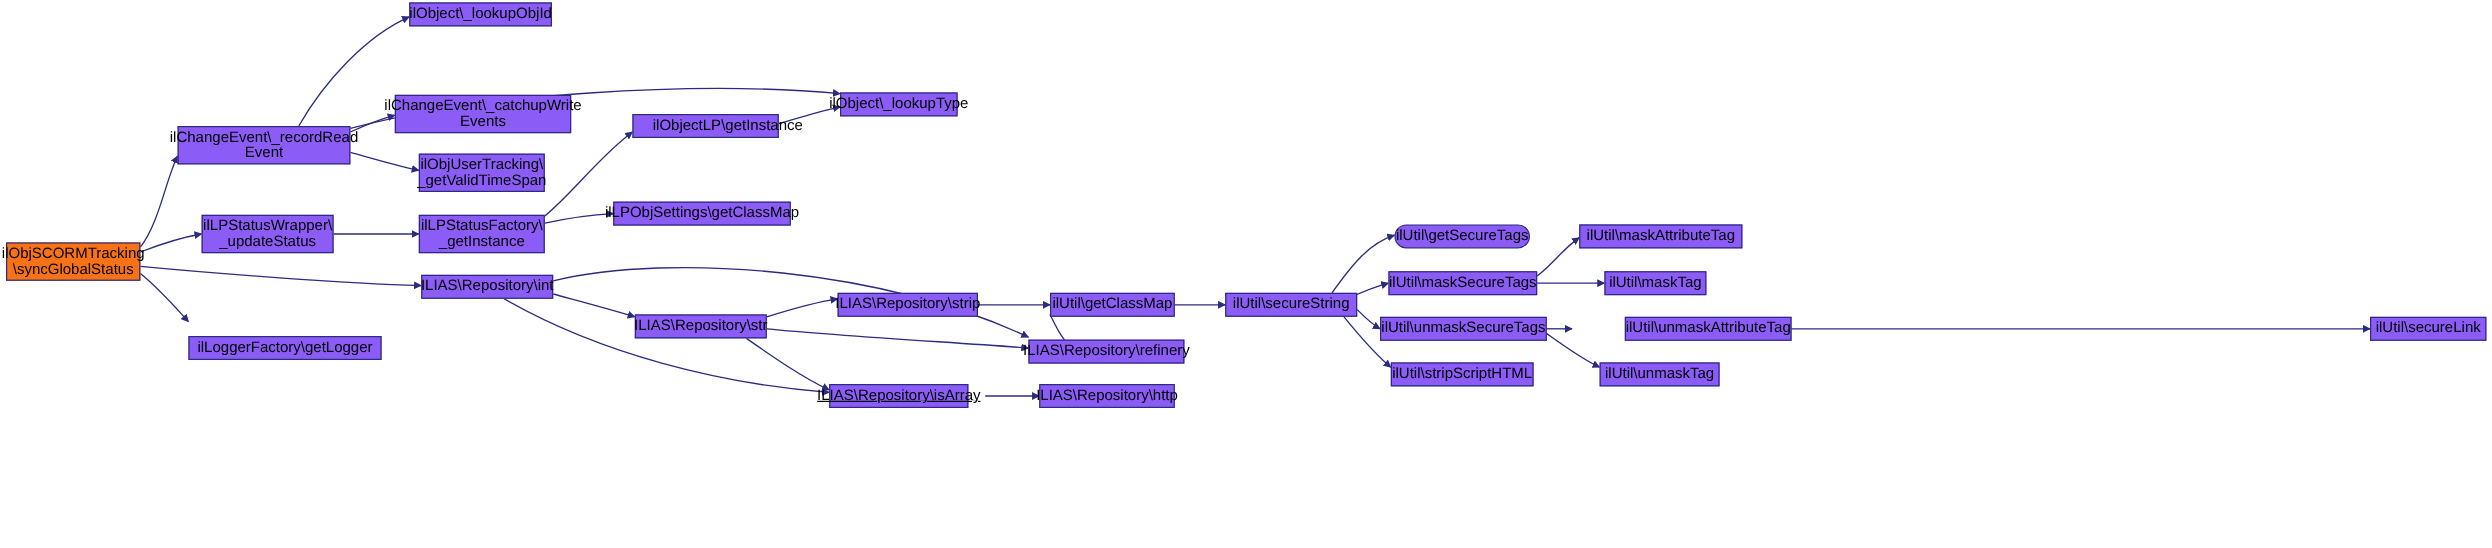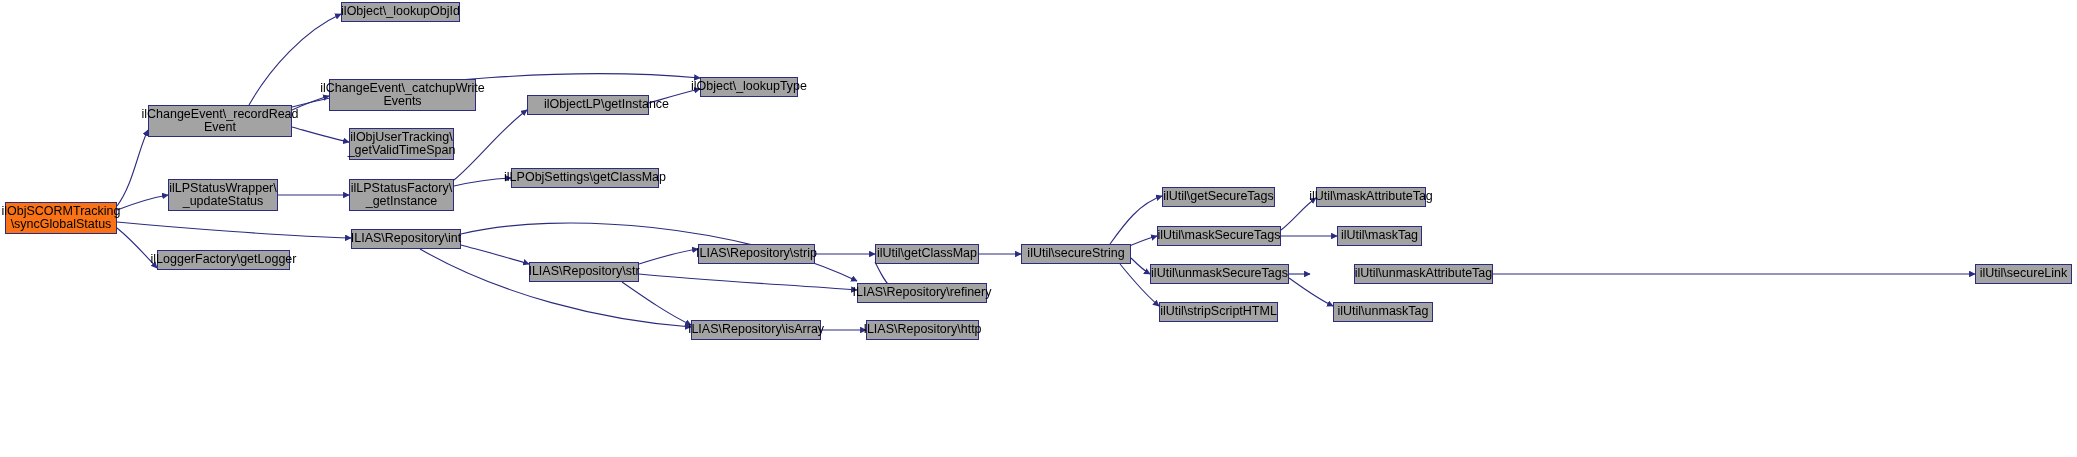--- a/index.html
+++ b/index.html
@@ -20,21 +20,21 @@
     left: 0;
     top: 0;
     width: 2077px;
     height: 457px;
     pointer-events: none;
   }
   .node {
     position: absolute;
     box-sizing: border-box;
     border: 1px solid #2b2b7f;
-    background: #a3a3a3;
+    background: #8b5cf6;
     color: #000000;
     font-size: 12.5px;
     line-height: 13.5px;
     text-align: center;
     display: flex;
     align-items: center;
     justify-content: center;
     white-space: pre-line;
     padding: 0 2px;
   }
@@ -87,42 +87,42 @@
         <path d="M1449,274 C1600,274 1830,274 1975,274" stroke="#2b2b7f"></path>
       </g>
   </svg>
   <div id="node-layer">
       <div class="node highlight" style="left: 5px; top: 202px; width: 112px; height: 32px;">ilObjSCORMTracking
 \syncGlobalStatus</div>
       <div class="node" style="left: 148px; top: 105px; width: 144px; height: 32px;">ilChangeEvent\_recordRead
 Event</div>
       <div class="node" style="left: 168px; top: 179px; width: 110px; height: 32px;">ilLPStatusWrapper\
 _updateStatus</div>
-      <div class="node" style="left: 157px; top: 250px; width: 133px; height: 20px;">ilLoggerFactory\getLogger</div>
+      <div class="node" style="left: 157px; top: 280px; width: 161px; height: 20px;">ilLoggerFactory\getLogger</div>
       <div class="node" style="left: 341px; top: 2px; width: 119px; height: 20px;">ilObject\_lookupObjId</div>
       <div class="node" style="left: 329px; top: 79px; width: 147px; height: 32px;">ilChangeEvent\_catchupWrite
 Events</div>
       <div class="node" style="left: 349px; top: 128px; width: 105px; height: 32px;">ilObjUserTracking\
 _getValidTimeSpan</div>
       <div class="node" style="left: 349px; top: 179px; width: 105px; height: 32px;">ilLPStatusFactory\
 _getInstance</div>
       <div class="node" style="left: 351px; top: 229px; width: 110px; height: 20px;">ILIAS\Repository\int</div>
       <div class="node" style="left: 527px; top: 95px; width: 122px; height: 20px; padding-left: 39px;">ilObjectLP\getInstance</div>
       <div class="node" style="left: 511px; top: 168px; width: 148px; height: 20px;">ilLPObjSettings\getClassMap</div>
       <div class="node" style="left: 529px; top: 262px; width: 110px; height: 20px;">ILIAS\Repository\str</div>
-      <div class="node" style="left: 691px; top: 320px; width: 130px; height: 20px;">ILIAS\Repository\isArray</div>
+      <div class="node" style="left: 691px; top: 320px; width: 116px; height: 20px; text-decoration: underline;">ILIAS\Repository\isArray</div>
       <div class="node" style="left: 698px; top: 244px; width: 117px; height: 20px;">ILIAS\Repository\strip</div>
       <div class="node" style="left: 866px; top: 320px; width: 113px; height: 20px;">ILIAS\Repository\http</div>
       <div class="node" style="left: 857px; top: 283px; width: 130px; height: 20px;">ILIAS\Repository\refinery</div>
       <div class="node" style="left: 875px; top: 244px; width: 104px; height: 20px;">ilUtil\getClassMap</div>
       <div class="node" style="left: 700px; top: 77px; width: 98px; height: 20px;">ilObject\_lookupType</div>
       <div class="node" style="left: 1021px; top: 244px; width: 110px; height: 20px;">ilUtil\secureString</div>
-      <div class="node" style="left: 1162px; top: 187px; width: 113px; height: 20px;">ilUtil\getSecureTags</div>
+      <div class="node" style="left: 1162px; top: 187px; width: 113px; height: 20px; border-radius: 10px;">ilUtil\getSecureTags</div>
       <div class="node" style="left: 1157px; top: 226px; width: 124px; height: 20px;">ilUtil\maskSecureTags</div>
       <div class="node" style="left: 1150px; top: 264px; width: 139px; height: 20px;">ilUtil\unmaskSecureTags</div>
       <div class="node" style="left: 1159px; top: 302px; width: 119px; height: 20px;">ilUtil\stripScriptHTML</div>
-      <div class="node" style="left: 1316px; top: 187px; width: 110px; height: 20px;">ilUtil\maskAttributeTag</div>
+      <div class="node" style="left: 1316px; top: 187px; width: 136px; height: 20px;">ilUtil\maskAttributeTag</div>
       <div class="node" style="left: 1337px; top: 226px; width: 85px; height: 20px;">ilUtil\maskTag</div>
       <div class="node" style="left: 1310px; top: 264px; width: 139px; height: 20px; margin-left: 44px;">ilUtil\unmaskAttributeTag</div>
       <div class="node" style="left: 1333px; top: 302px; width: 100px; height: 20px;">ilUtil\unmaskTag</div>
       <div class="node" style="left: 1975px; top: 264px; width: 97px; height: 20px;">ilUtil\secureLink</div>
     </div>
 </div>
 
 </body></html>

